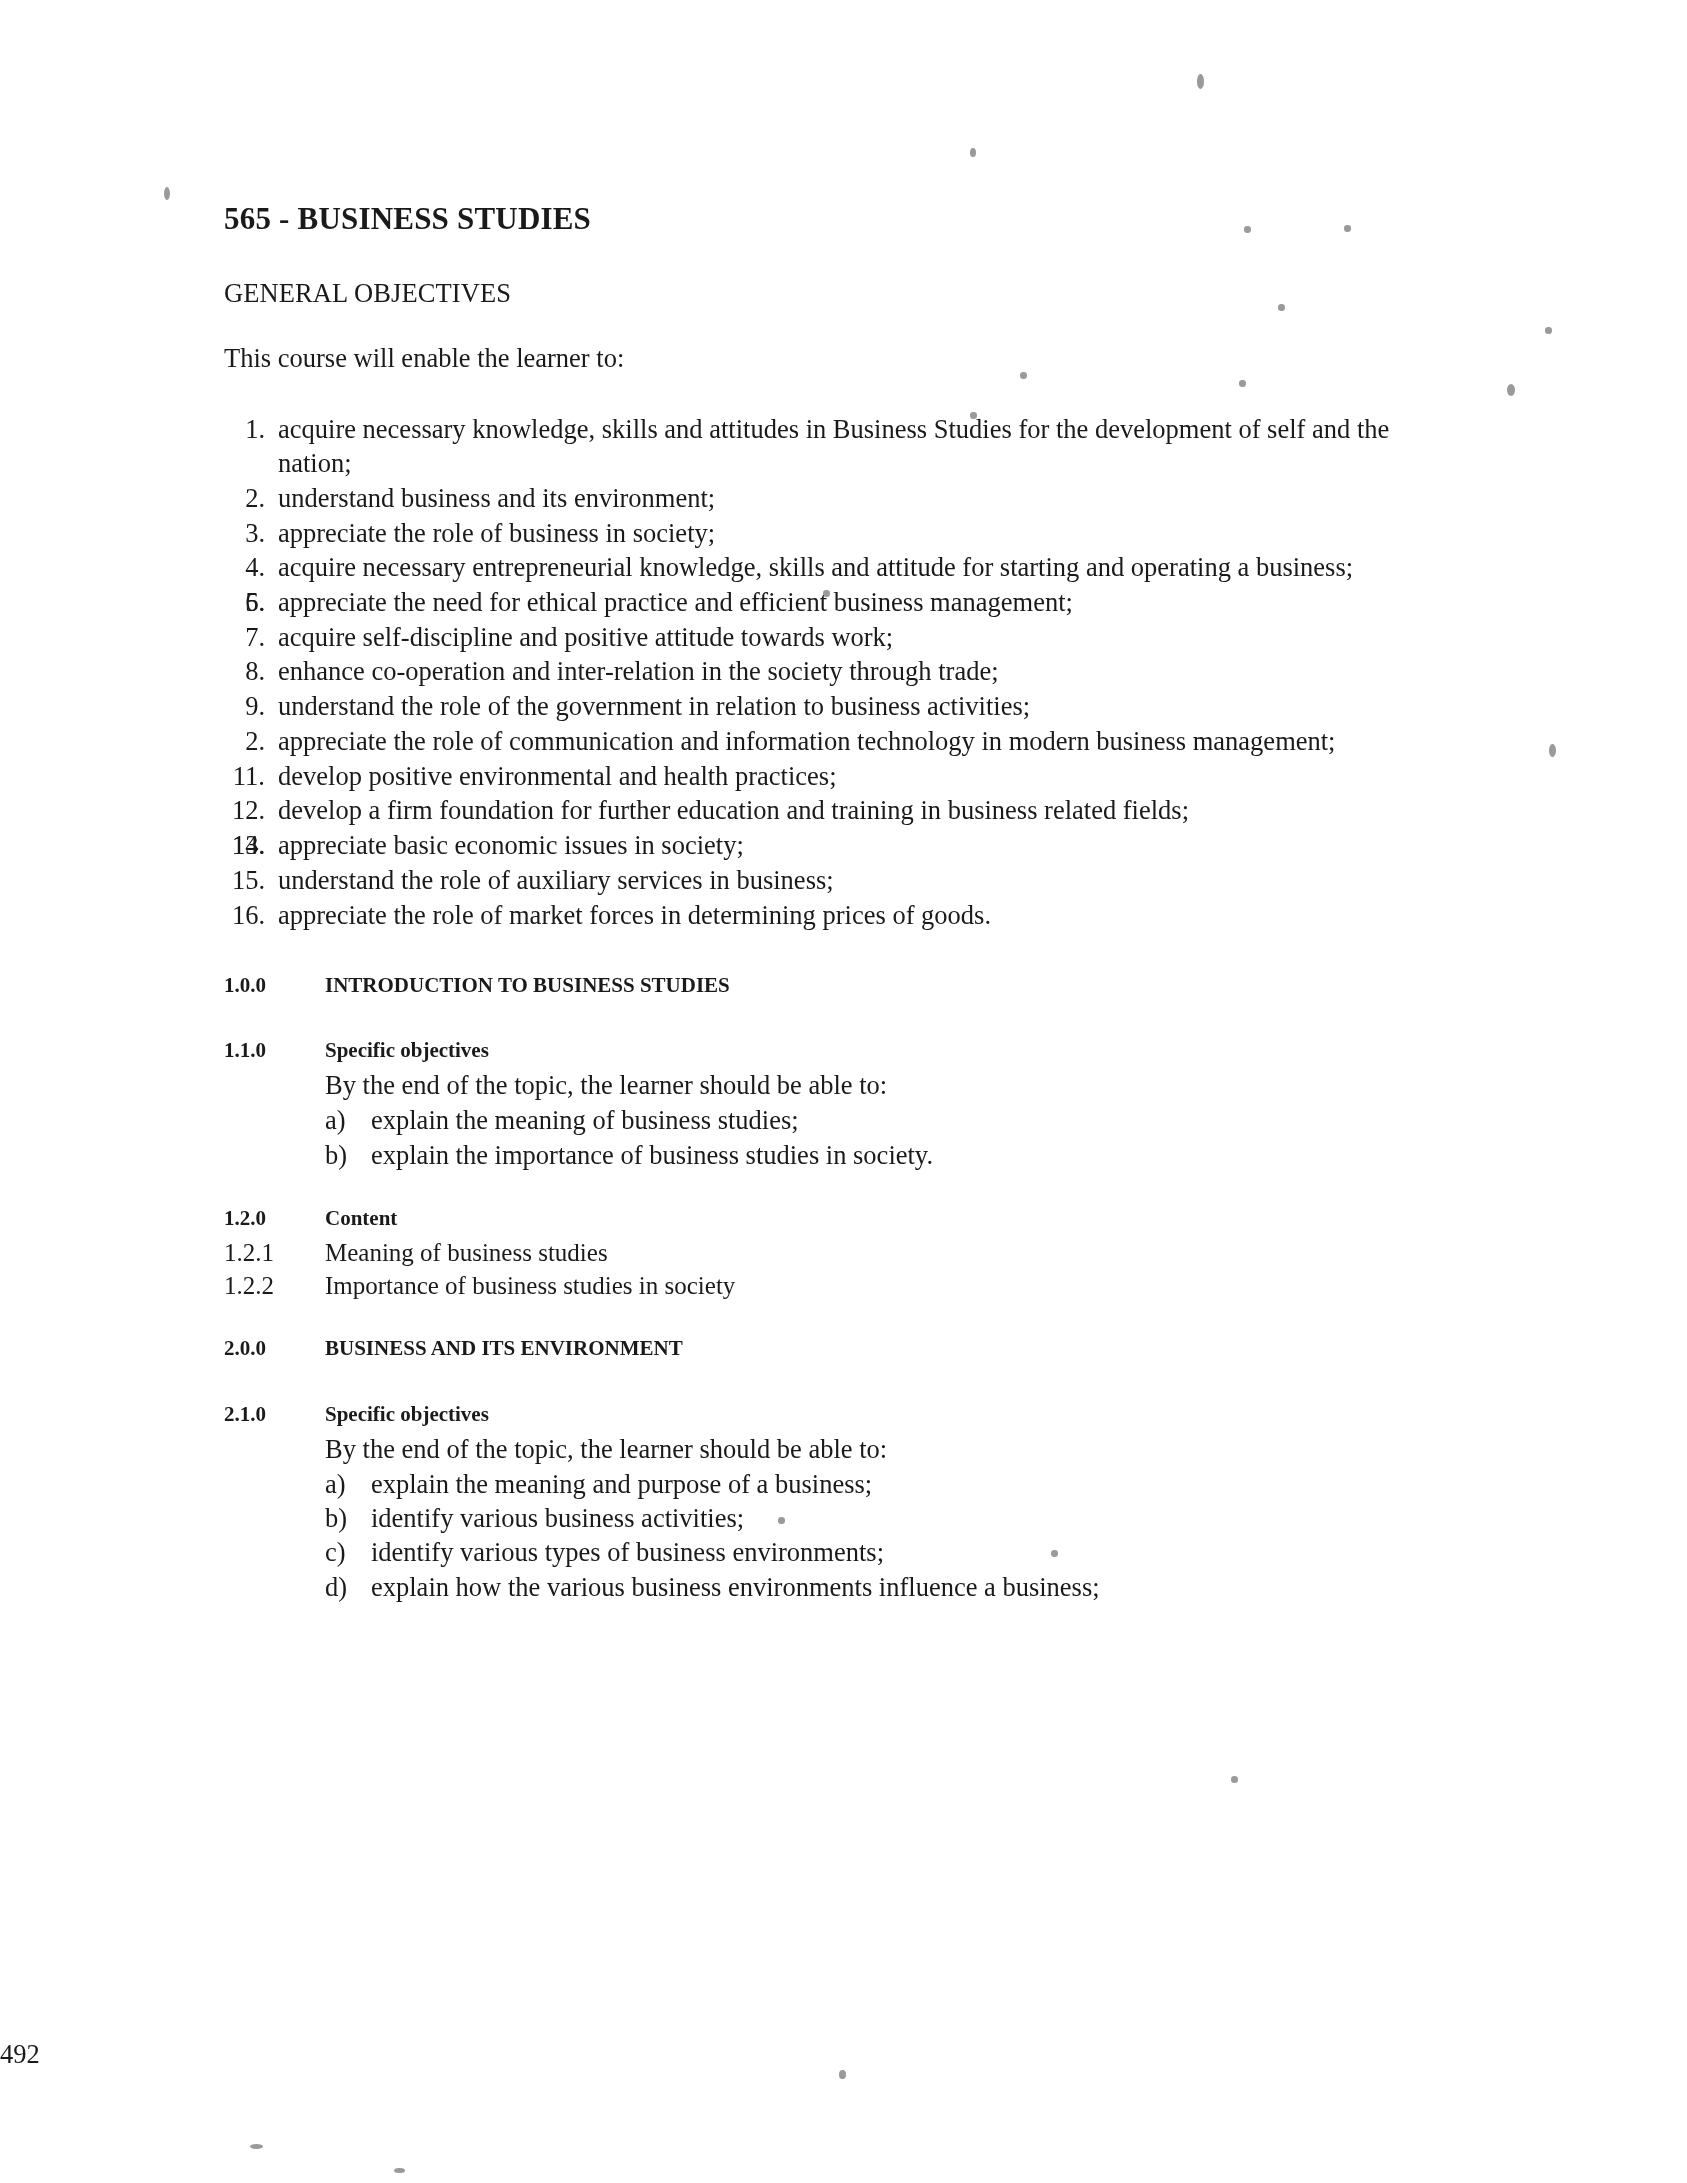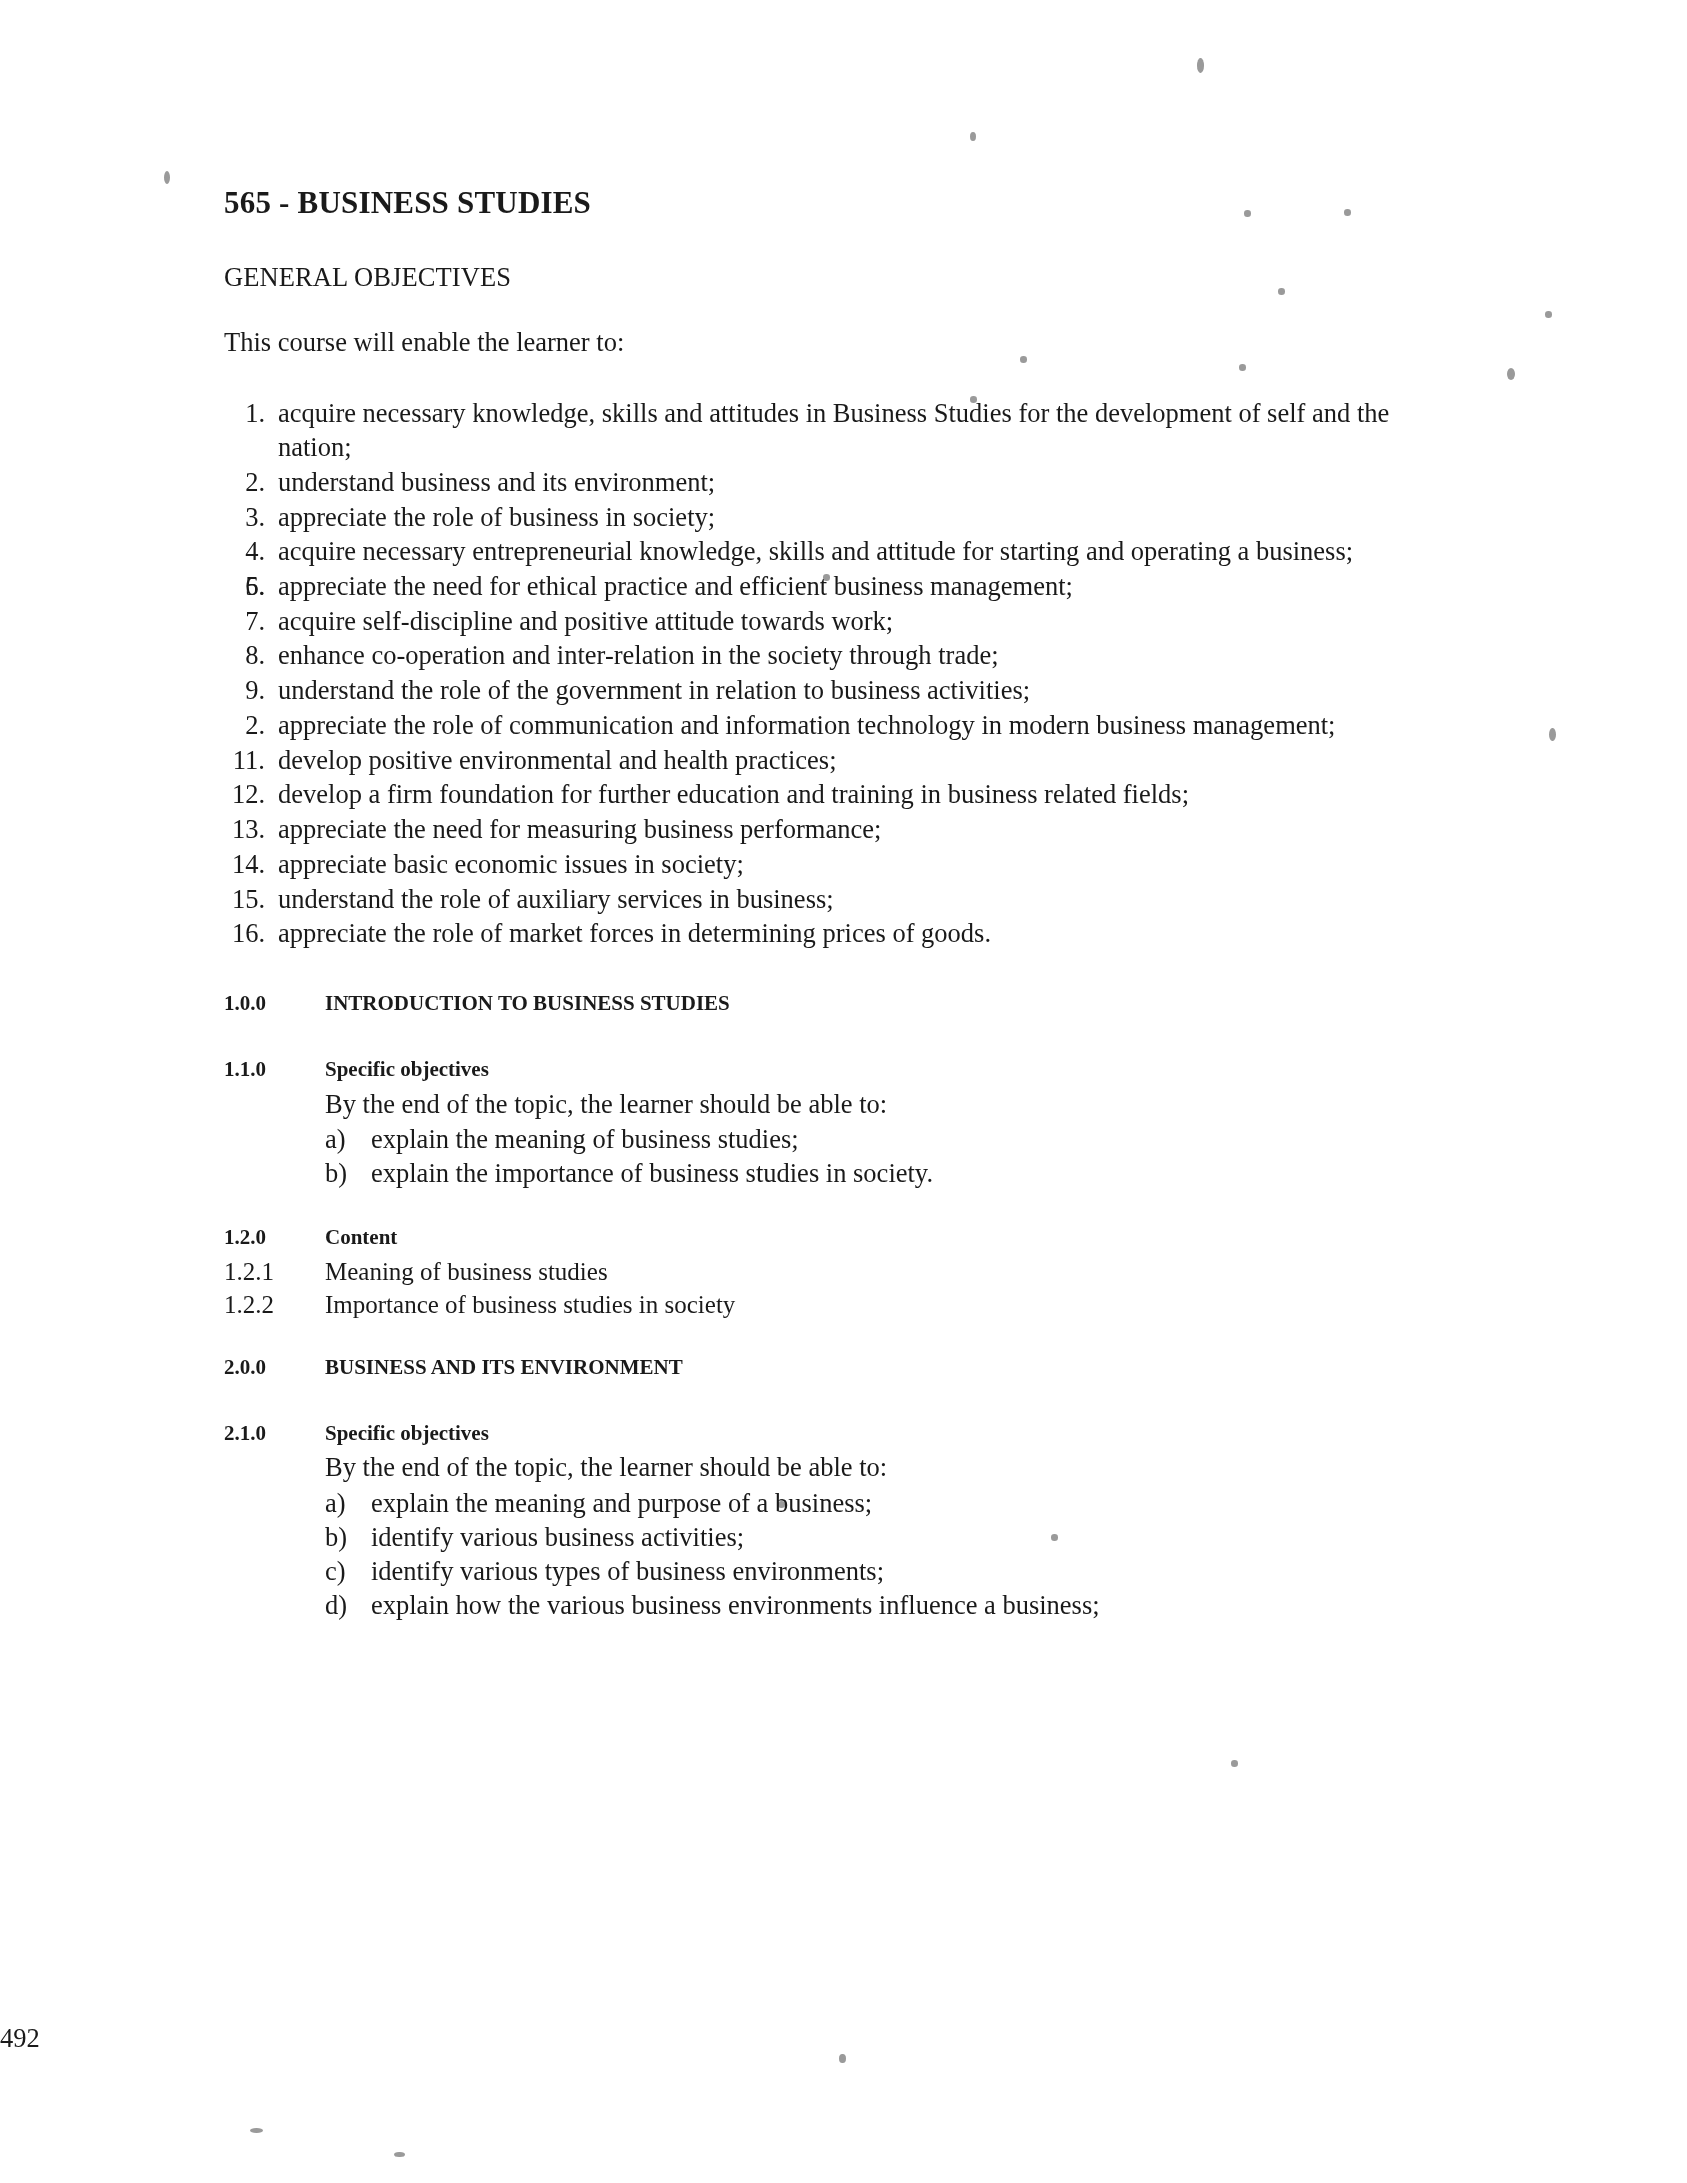--- a/index.html
+++ b/index.html
@@ -10,21 +10,21 @@
   body {
     width: 1687px;
     height: 2183px;
     font-family: "Liberation Serif", serif;
     color: #1a1a1a;
     position: relative;
     overflow: hidden;
   }
   .page {
     position: absolute;
-    top: 0;
+    top: 16px;
     left: 0;
     width: 1687px;
     height: 1564px;
   }
   .content {
     position: absolute;
     left: 224px;
     top: 185px;
     width: 1211px;
   }
@@ -175,21 +175,21 @@
       <li><span class="num">3.</span><span>appreciate the role of business in society;</span></li>
       <li><span class="num">4.</span><span>acquire necessary entrepreneurial knowledge, skills and attitude for starting and operating a business;</span></li>
       <li><span class="num">5.</span></li>
       <li><span class="num">6.</span><span>appreciate the need for ethical practice and efficient business management;</span></li>
       <li><span class="num">7.</span><span>acquire self-discipline and positive attitude towards work;</span></li>
       <li><span class="num">8.</span><span>enhance co-operation and inter-relation in the society through trade;</span></li>
       <li><span class="num">9.</span><span>understand the role of the government in relation to business activities;</span></li>
       <li><span class="num">2.</span><span>appreciate the role of communication and information technology in modern business management;</span></li>
       <li><span class="num">11.</span><span>develop positive environmental and health practices;</span></li>
       <li><span class="num">12.</span><span>develop a firm foundation for further education and training in business related fields;</span></li>
-      <li><span class="num">13.</span><span>appreciate the need for measuring business performance;</span></li>
+      <li><span class="num">13.</span></li>
       <li><span class="num">14.</span><span>appreciate basic economic issues in society;</span></li>
       <li><span class="num">15.</span><span>understand the role of auxiliary services in business;</span></li>
       <li><span class="num">16.</span><span>appreciate the role of market forces in determining prices of goods.</span></li>
     </ol>
 
     <div class="heading-block">
       <div class="numbered-head">
         <span class="nh-num">1.0.0</span>
         <span class="nh-text">INTRODUCTION TO BUSINESS STUDIES</span>
       </div>

